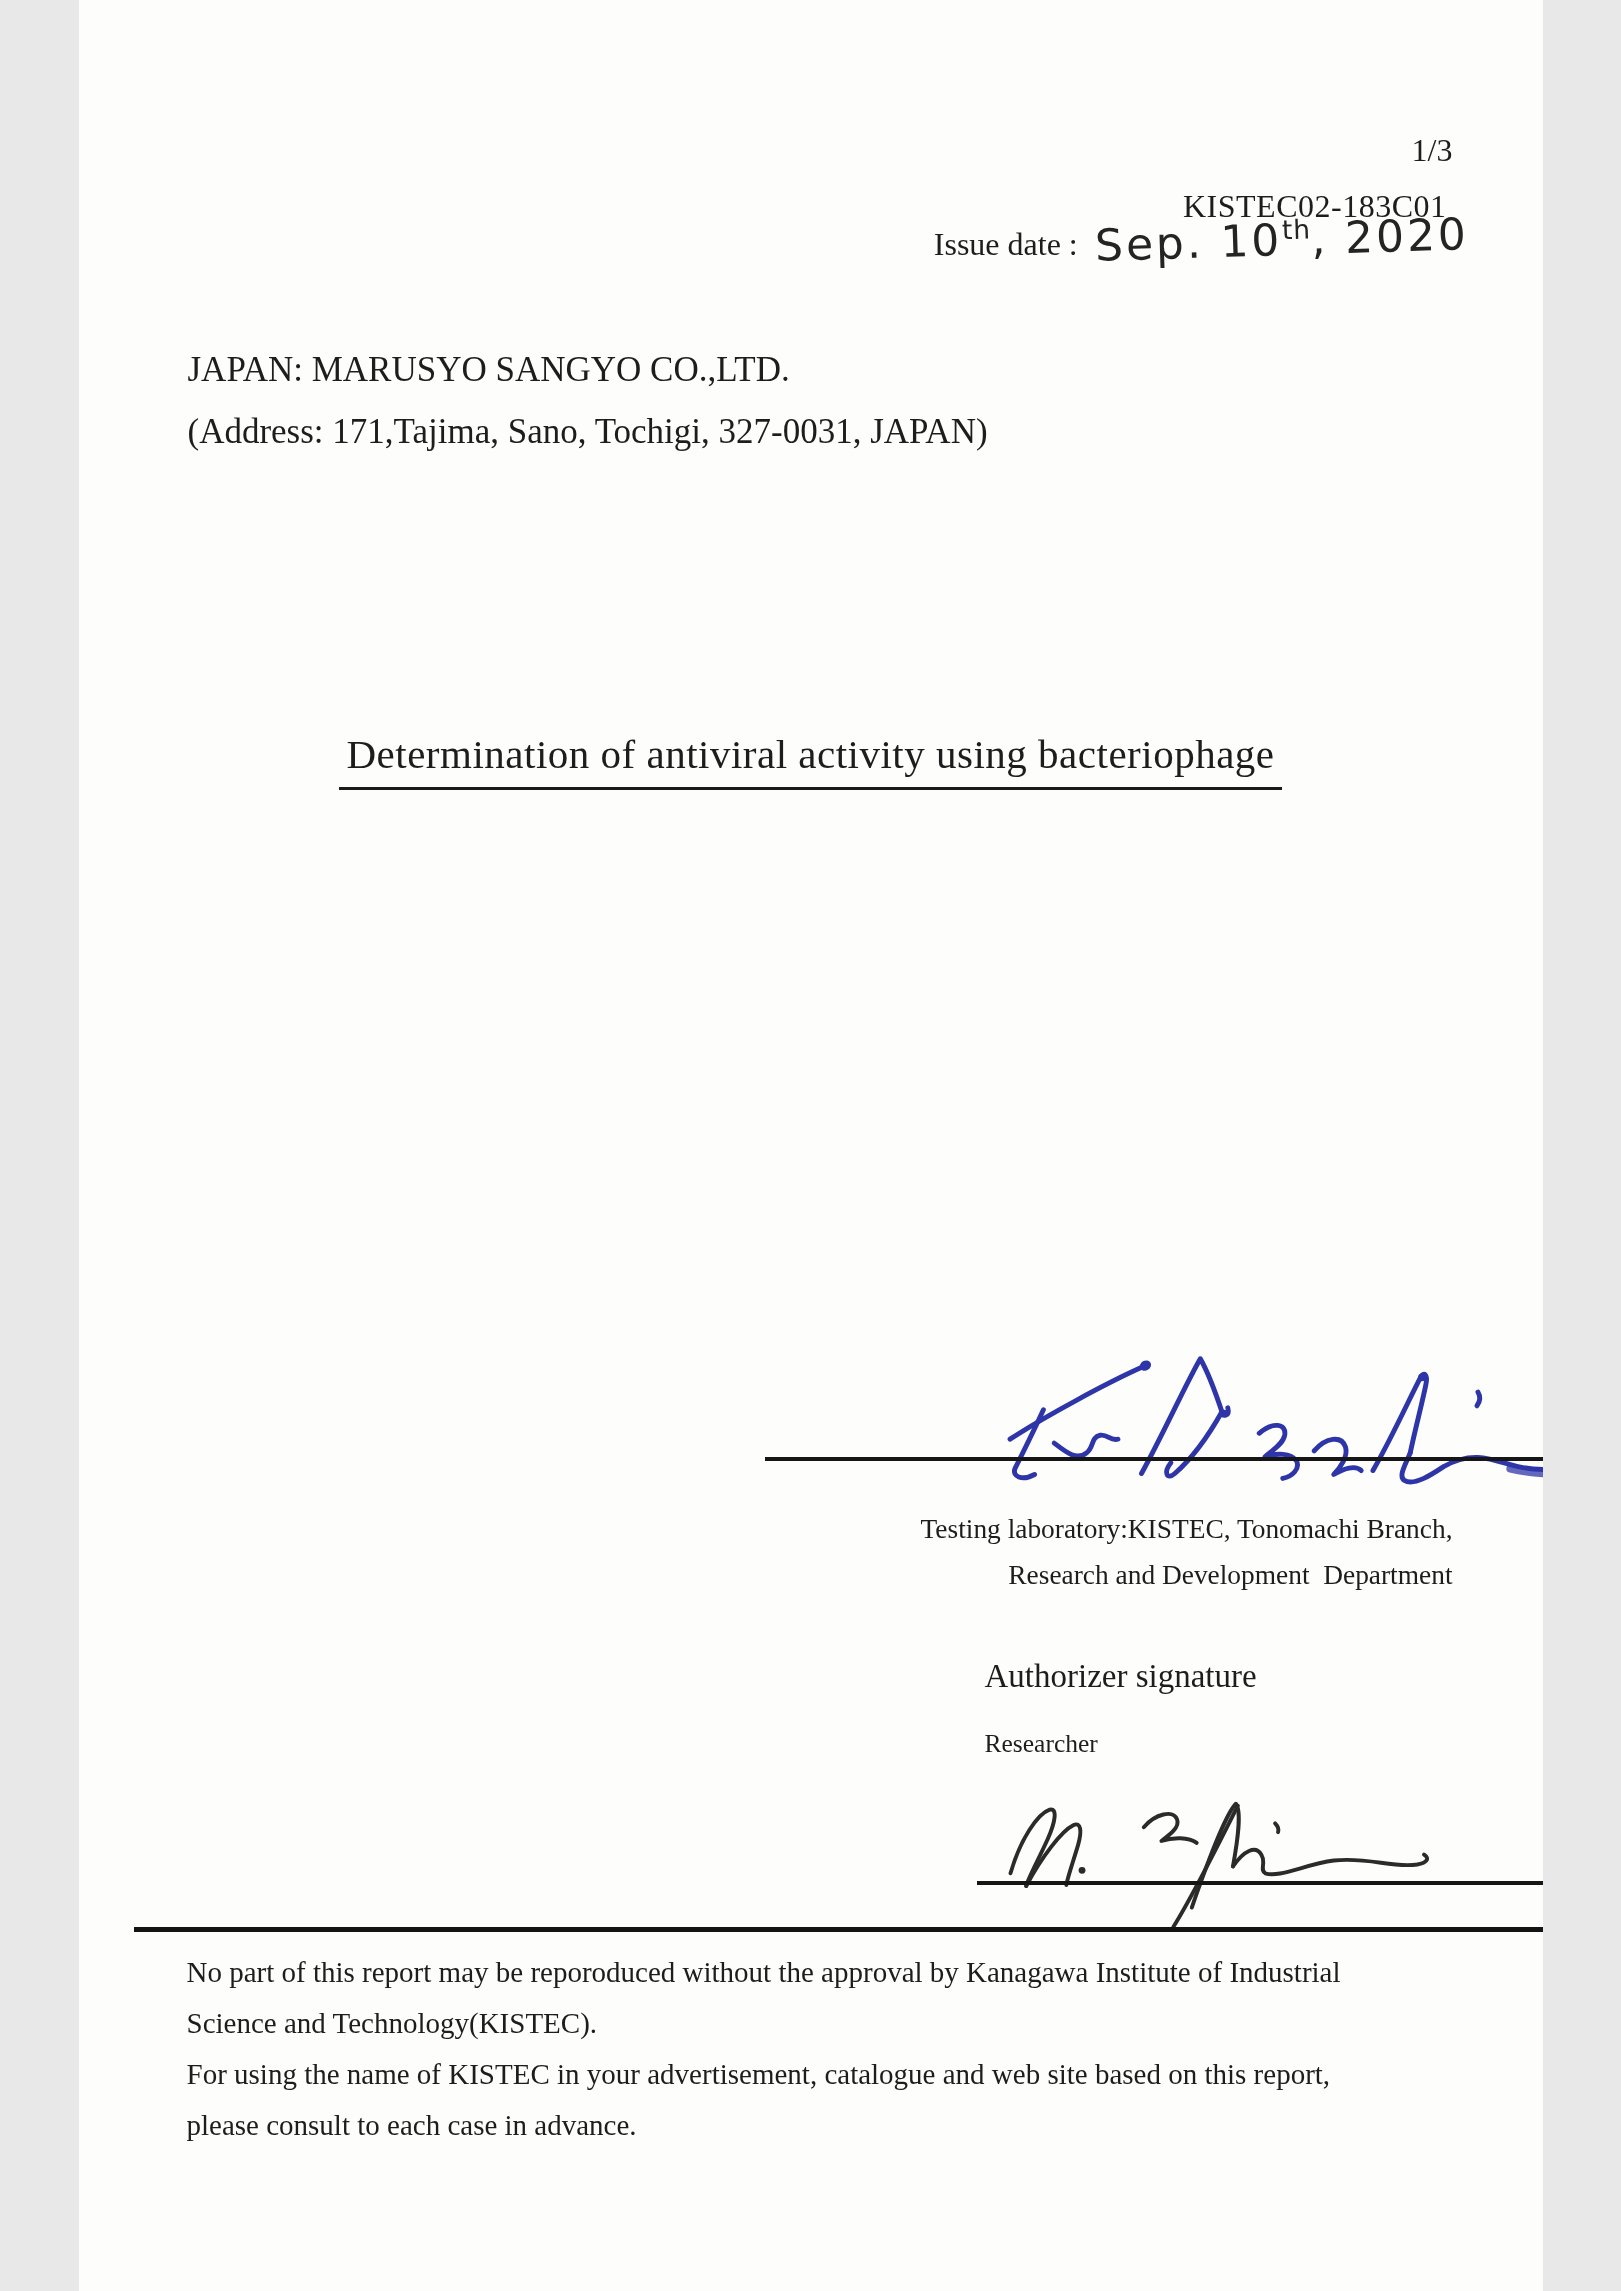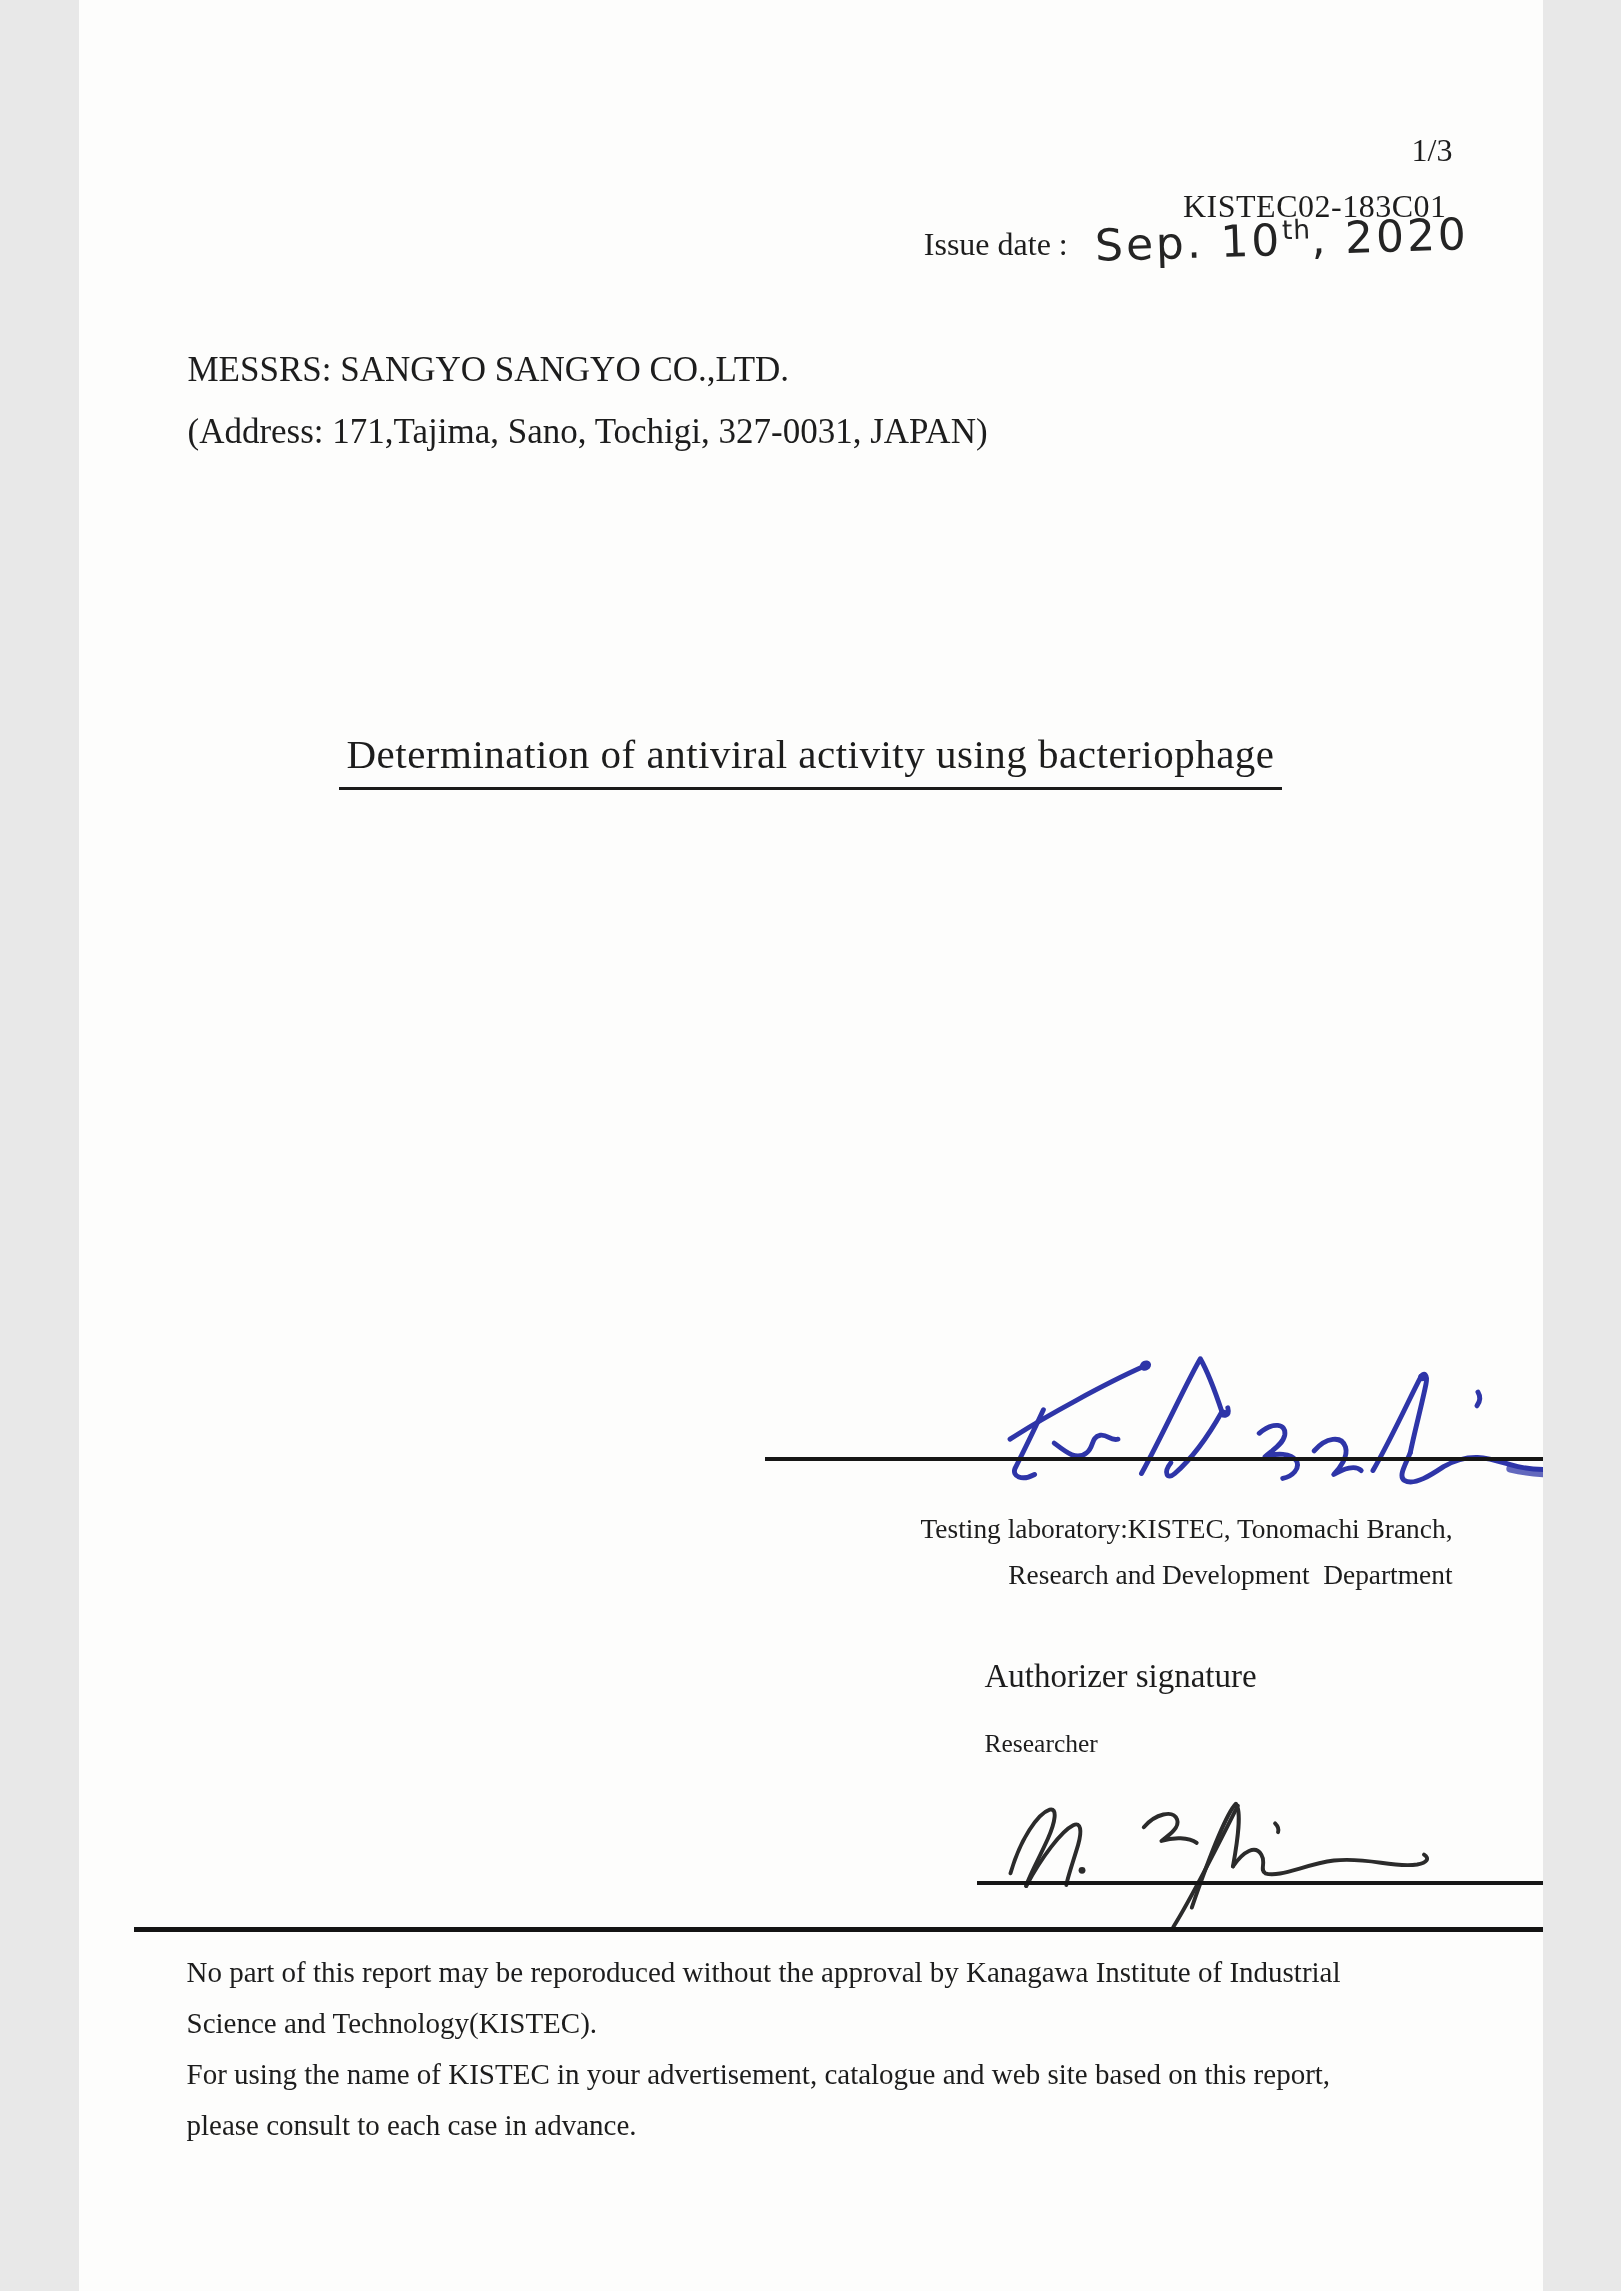--- a/index.html
+++ b/index.html
@@ -14,21 +14,21 @@
     overflow: hidden;
   }
   .abs { position: absolute; }
   .r-align { text-align: right; }
   .ws-pre { white-space: pre-wrap; }
   .nowrap { white-space: nowrap; }
 
   
   .hdr-page-number   { top: 132px; right: 90px; font-size: 32px; }
   .hdr-doc-number    { top: 188px; right: 96px; font-size: 32px; letter-spacing: 0.5px; }
-  .hdr-issue-date    { top: 214px; right: 74px; display: flex; align-items: baseline; gap: 27px; }
+  .hdr-issue-date    { top: 214px; right: 74px; display: flex; align-items: baseline; gap: 17px; }
   .hdr-issue-date .label { font-size: 32px; }
   .handwritten {
     font-family: "DejaVu Sans", sans-serif;
     font-size: 44px;
     letter-spacing: 2.9px;
     transform: rotate(-1.8deg);
     display: inline-block;
     color: #242424;
   }
   .handwritten sup { font-size: 26.5px; letter-spacing: 1px; }
@@ -78,21 +78,21 @@
 <div class="page">
 
   <div class="abs hdr-page-number">1/3</div>
   <div class="abs hdr-doc-number">KISTEC02-183C01</div>
   <div class="abs hdr-issue-date">
     <span class="label">Issue date :</span>
     <span class="handwritten"><span>Sep. 10</span><sup>th</sup><span>, 2020</span></span>
   </div>
 
   <div class="abs addressee">
-    <div>MESSRS: SANGYO SANGYO CO.,LTD.</div>
+    <div>JAPAN: MARUSYO SANGYO CO.,LTD.</div>
     <div>(Address: 171,Tajima, Sano, Tochigi, 327-0031, JAPAN)</div>
   </div>
 
   <div class="abs title-wrap">
     <span class="title-text">Determination of antiviral activity using bacteriophage</span>
   </div>
 
 
   <svg class="abs president-sig" width="667" height="157" viewBox="0 0 680 160" aria-hidden="true">
     <path class="sig-stroke-blue" d="M50,98 C85,75 150,40 186,24"></path>

